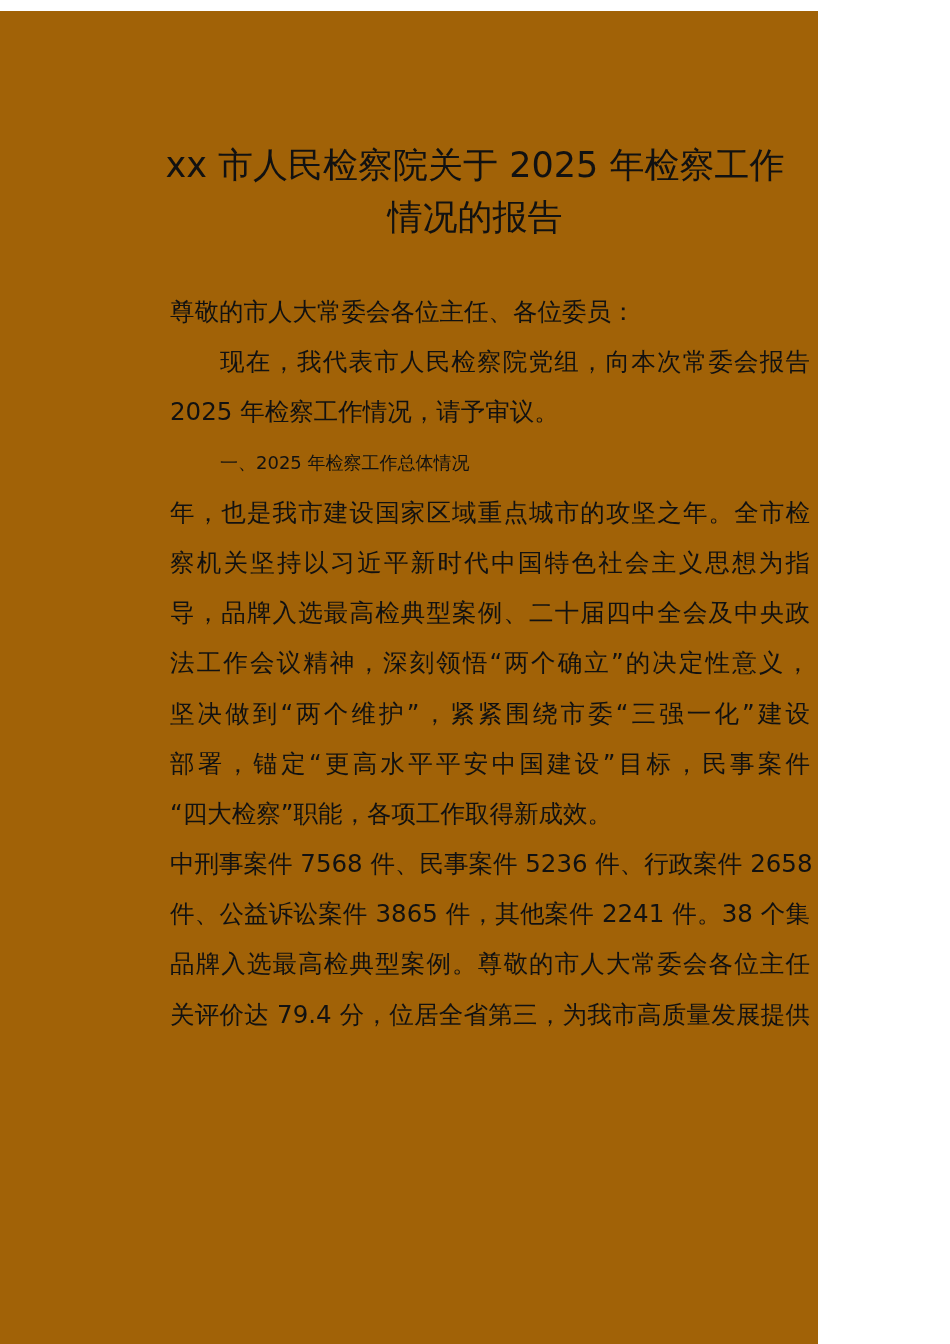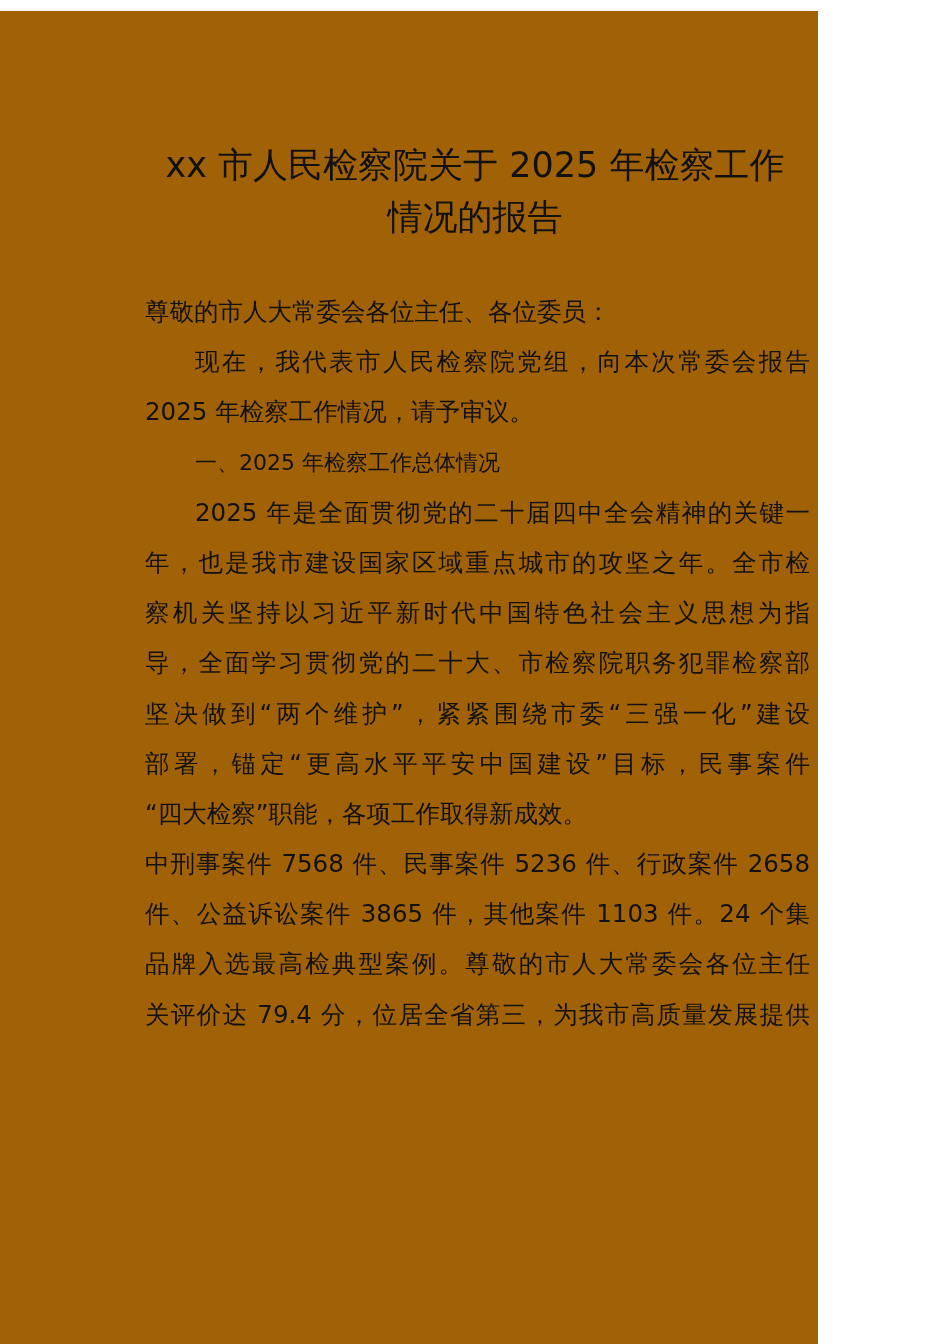--- a/index.html
+++ b/index.html
@@ -42,23 +42,24 @@
       left: 145px;
       top: 276px;
       width: 665px;
     }
     .line {
       font-size: 24.5px;
       height: 50.2px;
       line-height: 50.2px;
       white-space: nowrap;
       color: #111;
+      margin-left: 25px;
     }
     .line.small {
-      font-size: 22px;
+      font-size: 18px;
     }
     .indent {
       padding-left: 50px;
     }
     .justify {
       text-align: justify;
       text-align-last: justify;
     }
   </style>
 </head>
@@ -78,30 +79,30 @@
     <div>
       <div class="line indent justify">现在，我代表市人民检察院党组，向本次常委会报告</div>
       <div class="line">2025 年检察工作情况，请予审议。</div>
     </div>
 
     <div>
       <div class="line indent small">一、2025 年检察工作总体情况</div>
     </div>
 
     <div>
-      <div class="line indent justify">2025 年是全面贯彻党的二十届四中全会精神的关键一</div>
       <div class="line justify">年，也是我市建设国家区域重点城市的攻坚之年。全市检</div>
       <div class="line justify">察机关坚持以习近平新时代中国特色社会主义思想为指</div>
-      <div class="line justify">导，全面学习贯彻党的二十大、市检察院职务犯罪检察部</div>
+      <div class="line justify">导，品牌入选最高检典型案例、二十届四中全会及中央政</div>
+      <div class="line justify">法工作会议精神，深刻领悟“两个确立”的决定性意义，</div>
       <div class="line justify">坚决做到“两个维护”，紧紧围绕市委“三强一化”建设</div>
       <div class="line justify">部署，锚定“更高水平平安中国建设”目标，民事案件</div>
       <div class="line">“四大检察”职能，各项工作取得新成效。</div>
     </div>
 
     <div>
       <div class="line justify">中刑事案件 7568 件、民事案件 5236 件、行政案件 2658</div>
-      <div class="line justify">件、公益诉讼案件 3865 件，其他案件 1103 件。24 个集</div>
+      <div class="line justify">件、公益诉讼案件 3865 件，其他案件 2241 件。38 个集</div>
       <div class="line justify">品牌入选最高检典型案例。尊敬的市人大常委会各位主任</div>
       <div class="line justify">关评价达 79.4 分，位居全省第三，为我市高质量发展提供</div>
     </div>
 
   </div>
 </div>
 
 </body></html>

